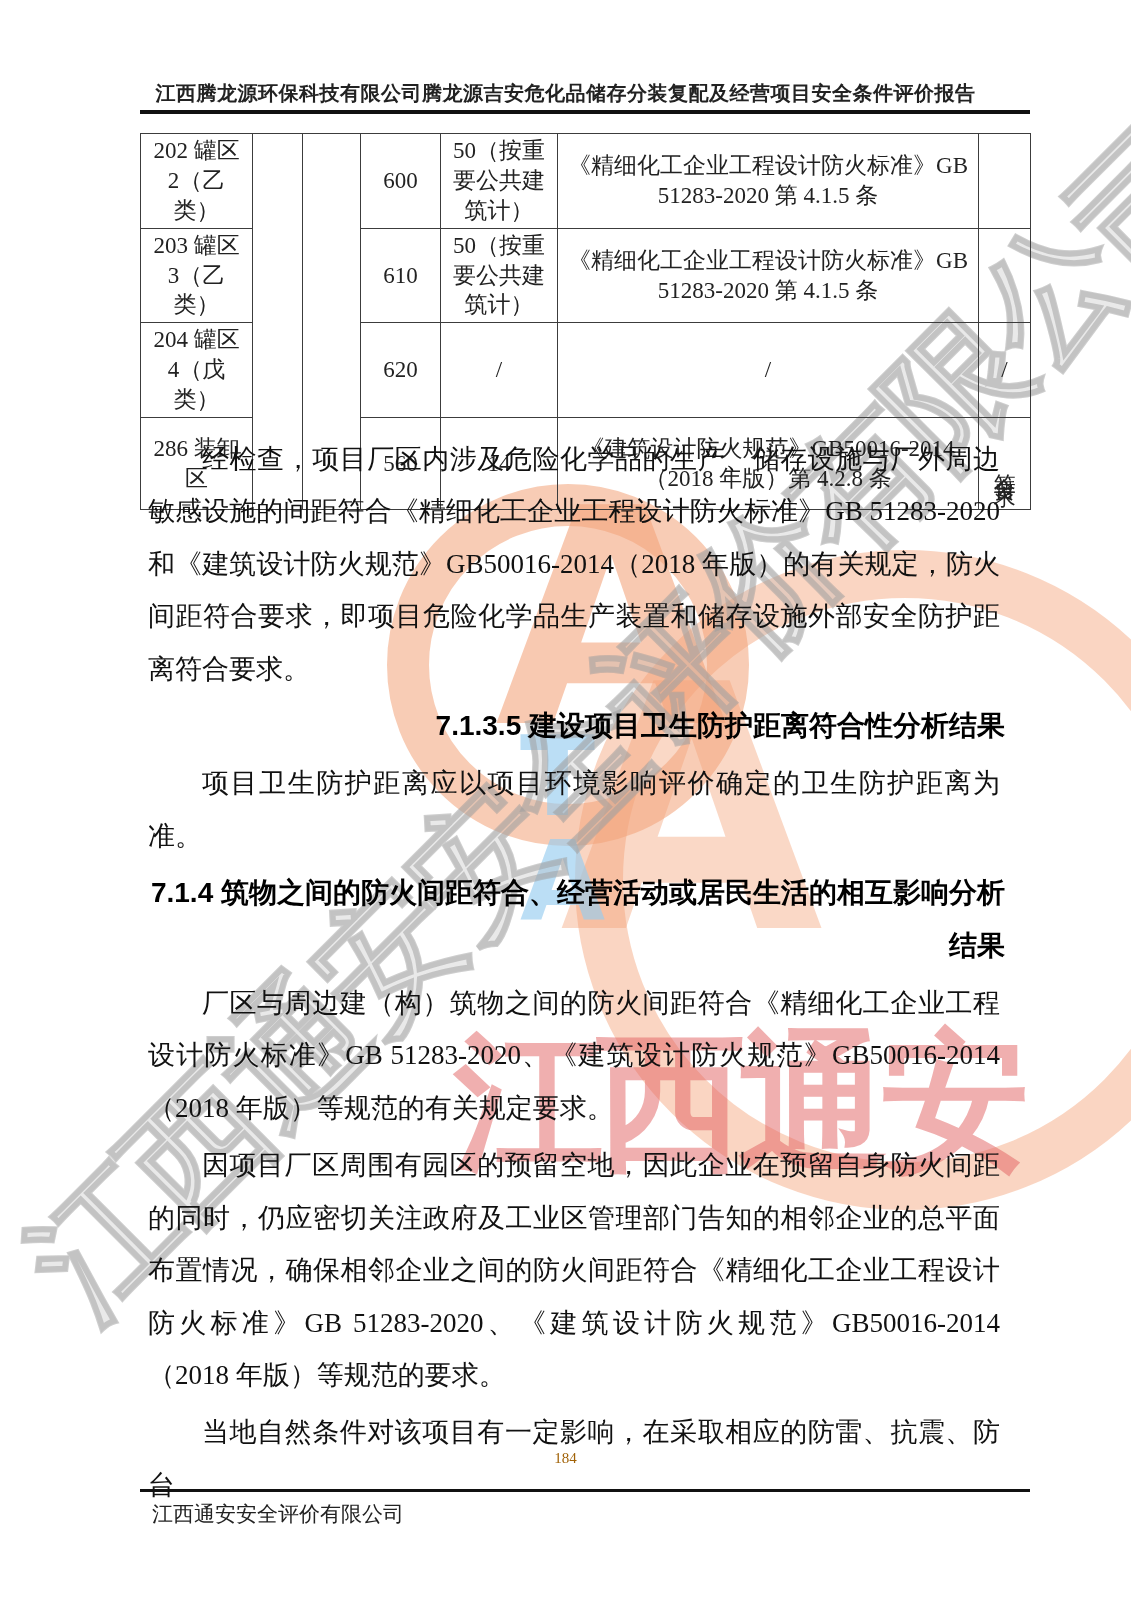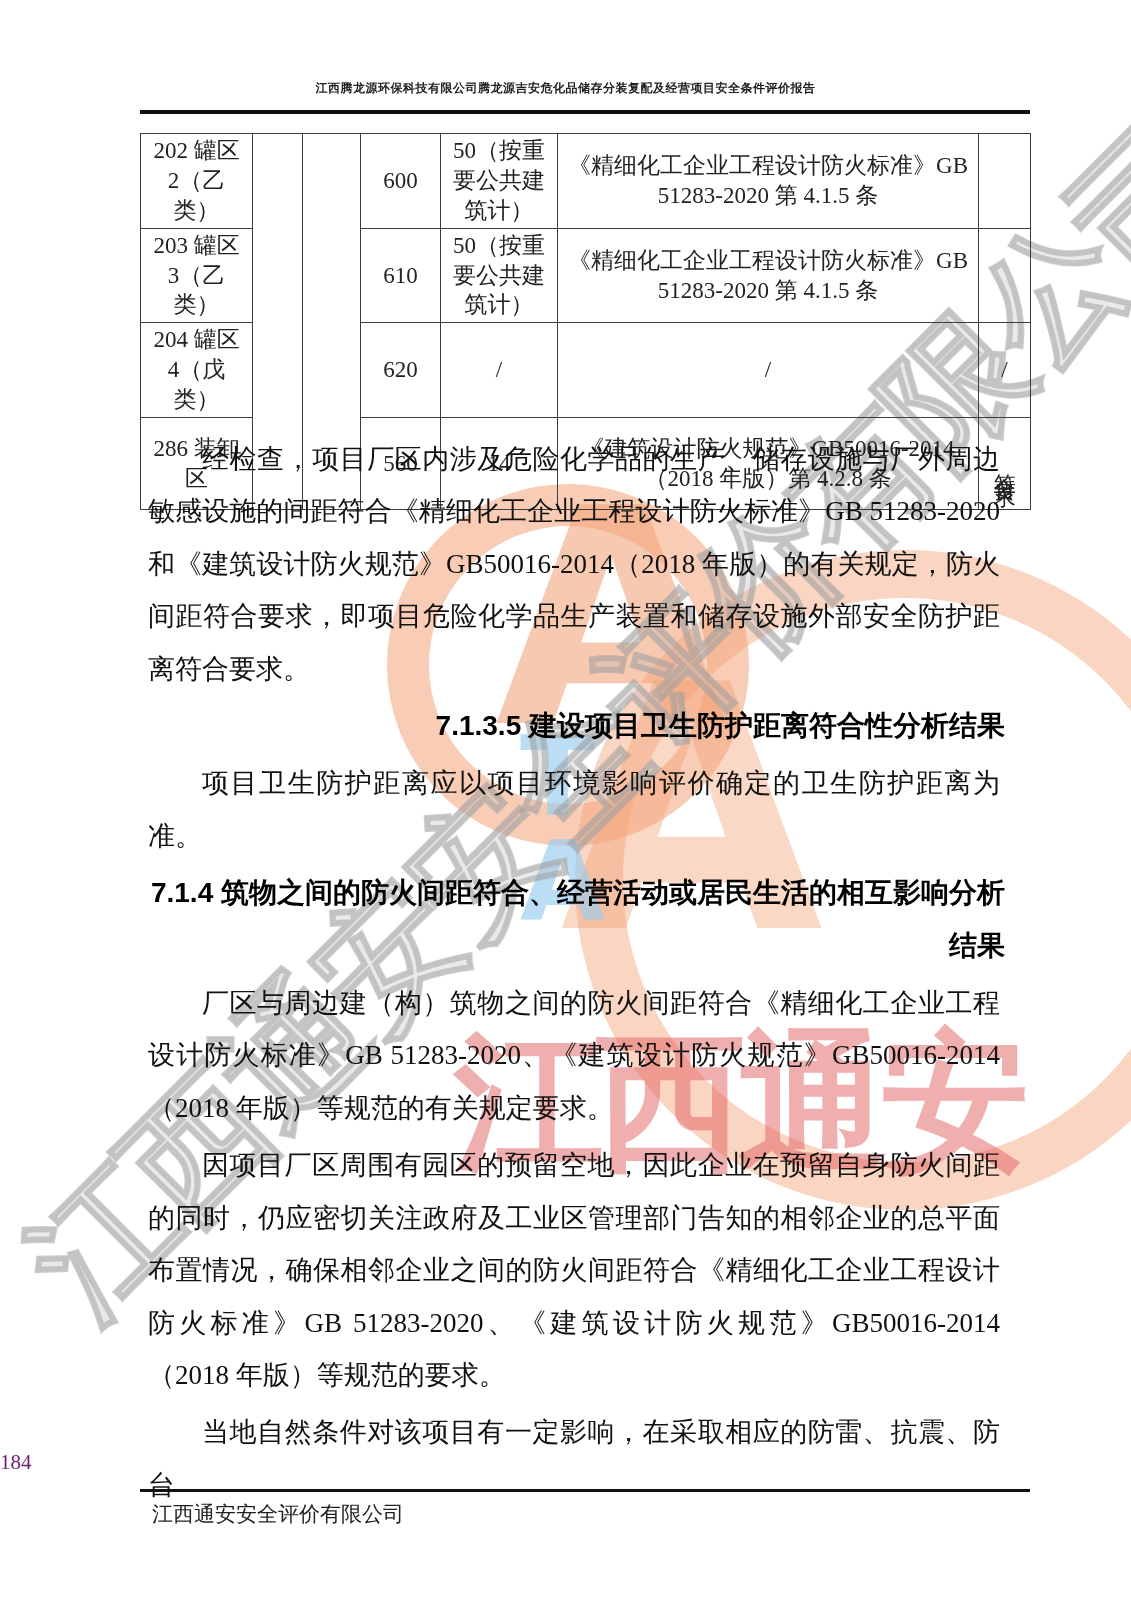--- a/index.html
+++ b/index.html
@@ -29,38 +29,38 @@
     color:rgba(226,96,96,0.5); font-family:"Liberation Serif",serif;margin-left:31px;}
   .wm-diag{position:absolute; left:55px; top:1215px; width:1500px; font-size:140px;
     line-height:150px; letter-spacing:-6px; white-space:nowrap; font-weight:700;
     font-family:"Liberation Sans",sans-serif;
     color:rgba(176,176,176,0.28);
     -webkit-text-stroke:2px rgba(158,158,158,0.5);
     transform:rotate(-45deg); transform-origin:0 50%;}
   
   .content{position:absolute; inset:0; z-index:2;}
   .doc-title{position:absolute; top:80px; left:0; width:100%; text-align:center;
-    font-size:12px; letter-spacing:0.5px; font-weight:600; color:#222;}
+    font-size:20px; letter-spacing:0.5px; font-weight:600; color:#222;}
   .rule-top{position:absolute; top:110px; left:140px; width:890px; height:4px; background:#111;}
   
   table.cmp{position:absolute; top:133px; left:140px; width:890px;
     border-collapse:collapse; table-layout:fixed;}
   table.cmp td{border:1px solid #3c3c3c; text-align:center; vertical-align:middle;
     font-size:23px; line-height:1.3; padding:2px 4px; color:#222; overflow:hidden;}
   .vert{writing-mode:vertical-rl; text-orientation:upright; margin:0 auto;
     letter-spacing:4px; font-size:22px;}
   
   .bodytext{position:absolute; left:143px; top:428px; width:862px;
     font-size:27px; line-height:52.4px; text-align:justify; color:#111;}
   .bodytext p{margin:5px; text-indent:2em;}
   .bodytext h3{margin:0; font-size:28px; line-height:52.4px; font-weight:700;
     font-family:"Liberation Sans","DejaVu Sans",sans-serif; text-align:right; color:#000;}
   
-  .pagenum{position:absolute; top:1450px; left:0; width:100%; text-align:left;
-    font-size:21px; color:#701a75;}
+  .pagenum{position:absolute; top:1450px; left:0; width:100%; text-align:center;
+    font-size:15px; color:#a16207;}
   .rule-bottom{position:absolute; top:1489px; left:140px; width:890px; height:3px; background:#111;}
   .footer-row{position:absolute; top:1500px; left:140px; width:868px;
     display:flex; justify-content:space-between; font-size:21px; color:#222;}
   .footer-row .l{padding-left:12px;}
 </style>
 </head>
 <body>
 
 <div class="page">
 

